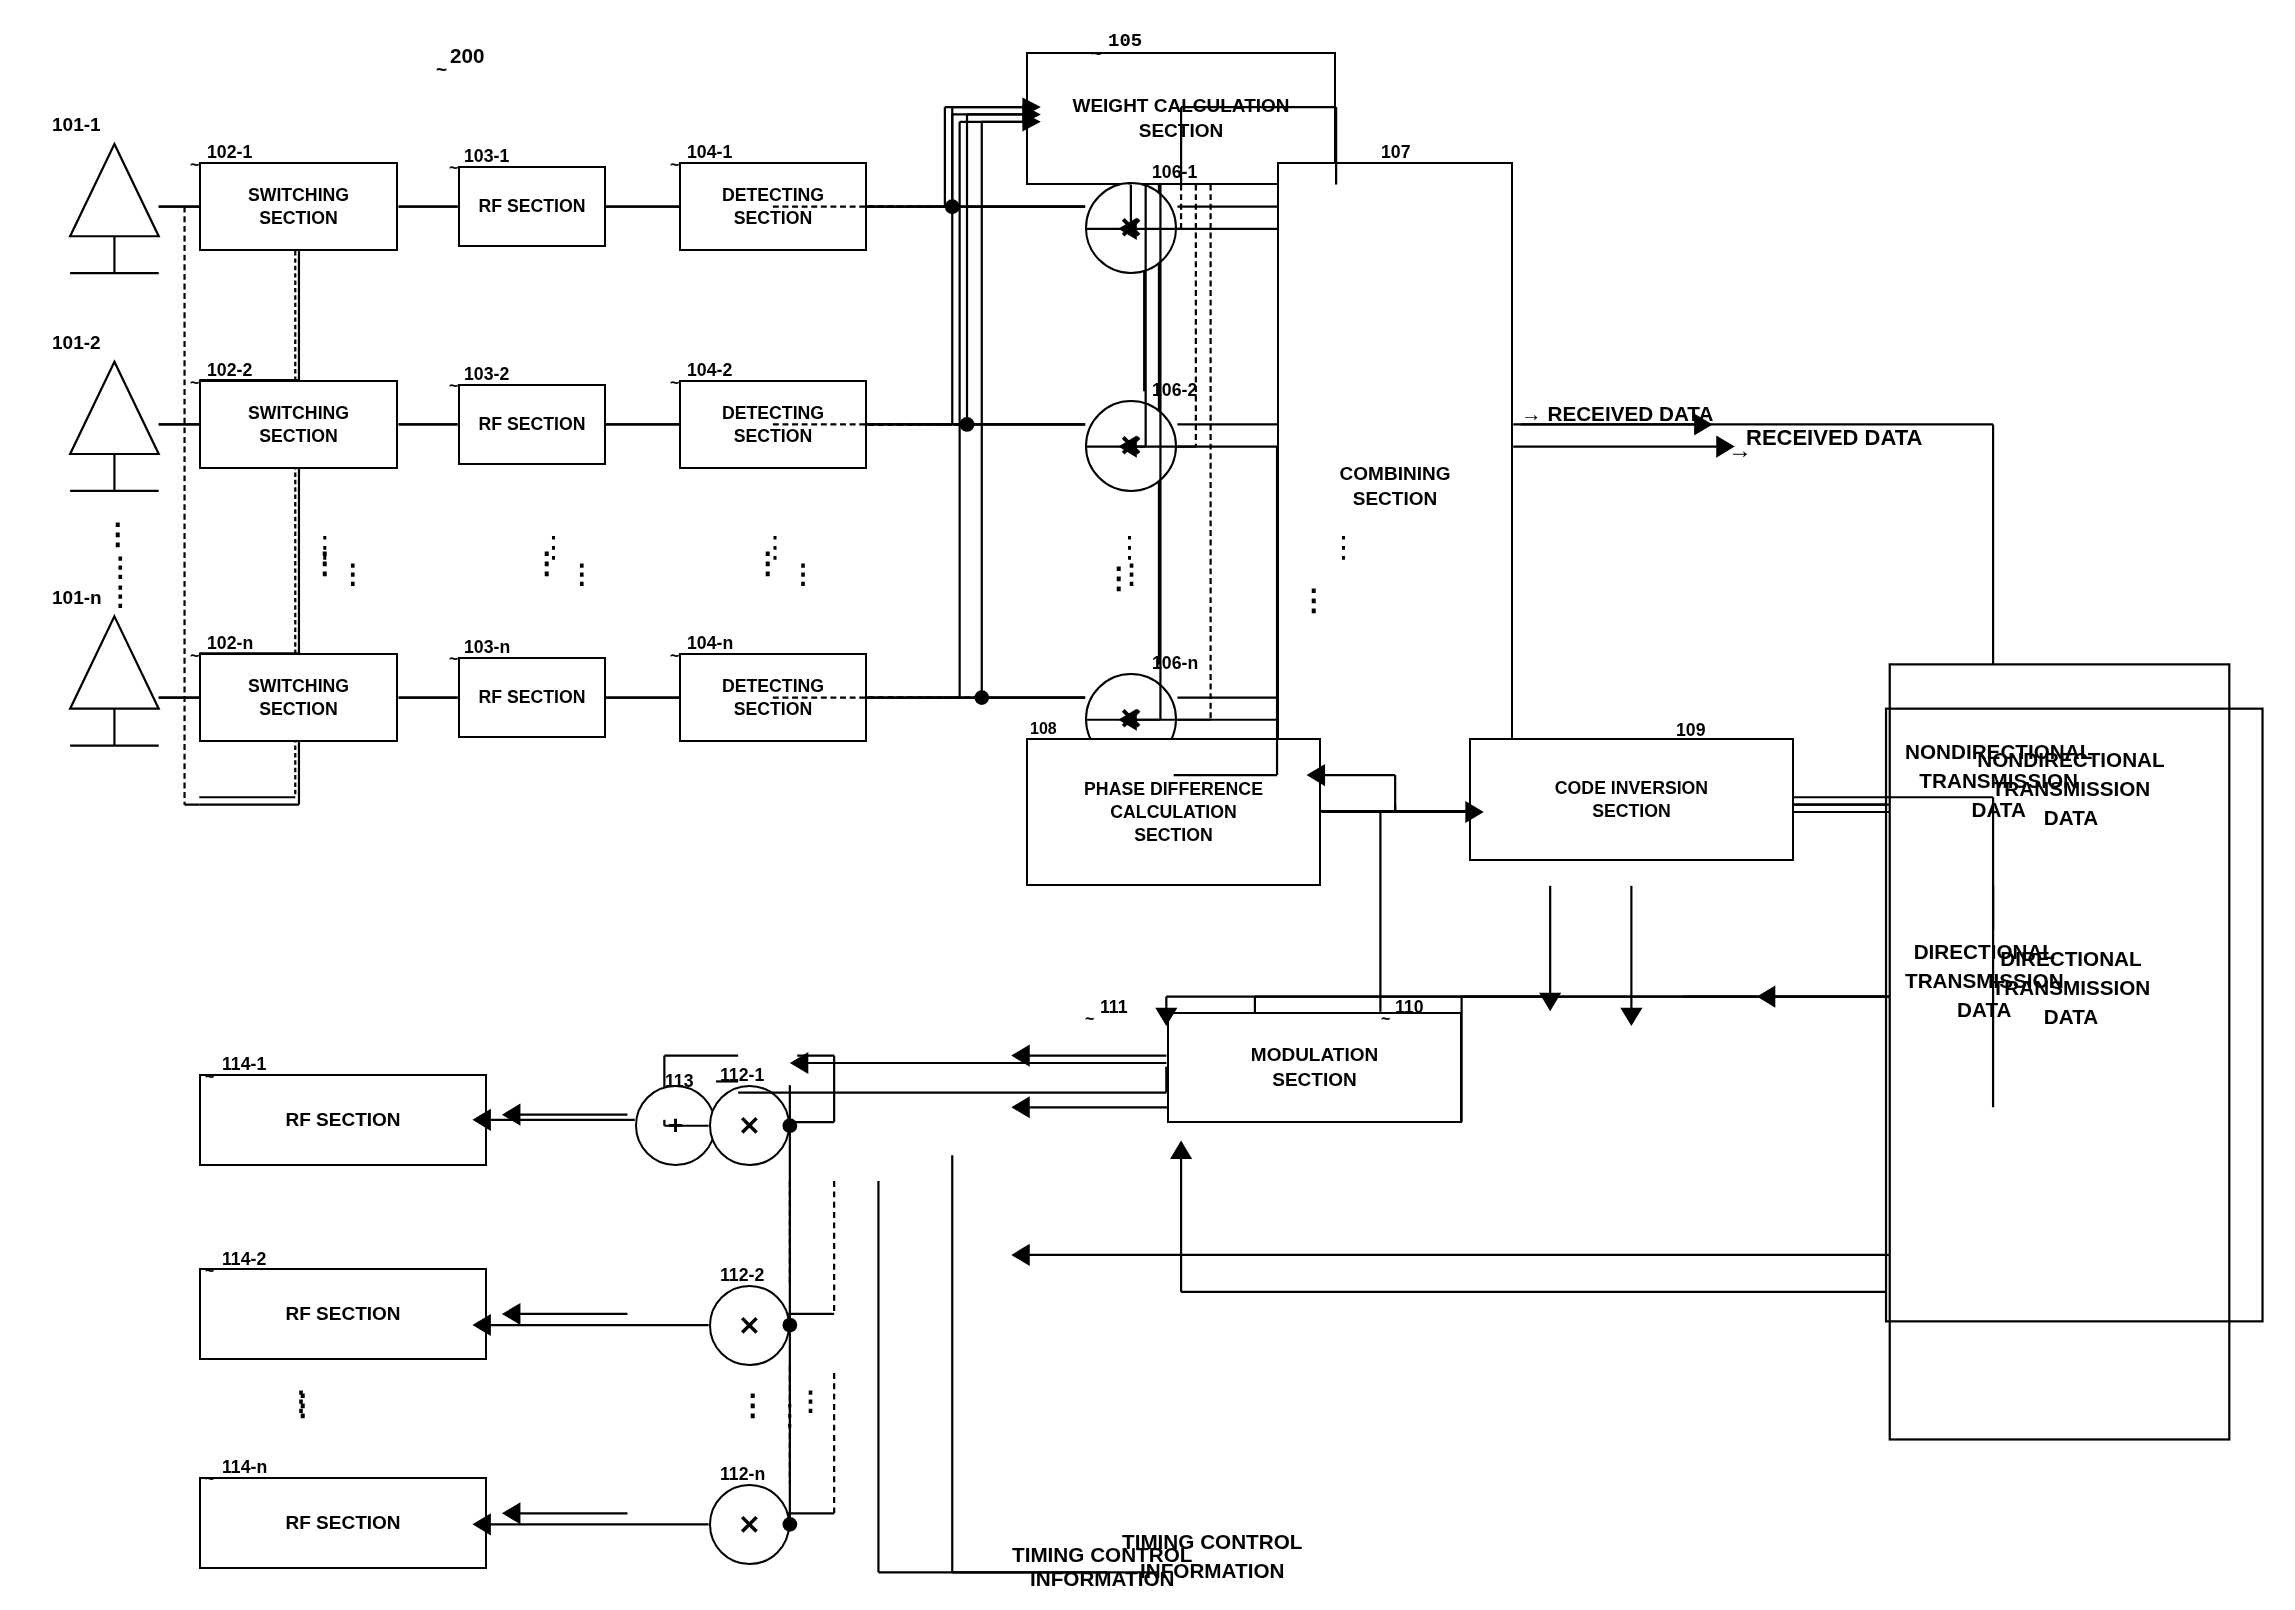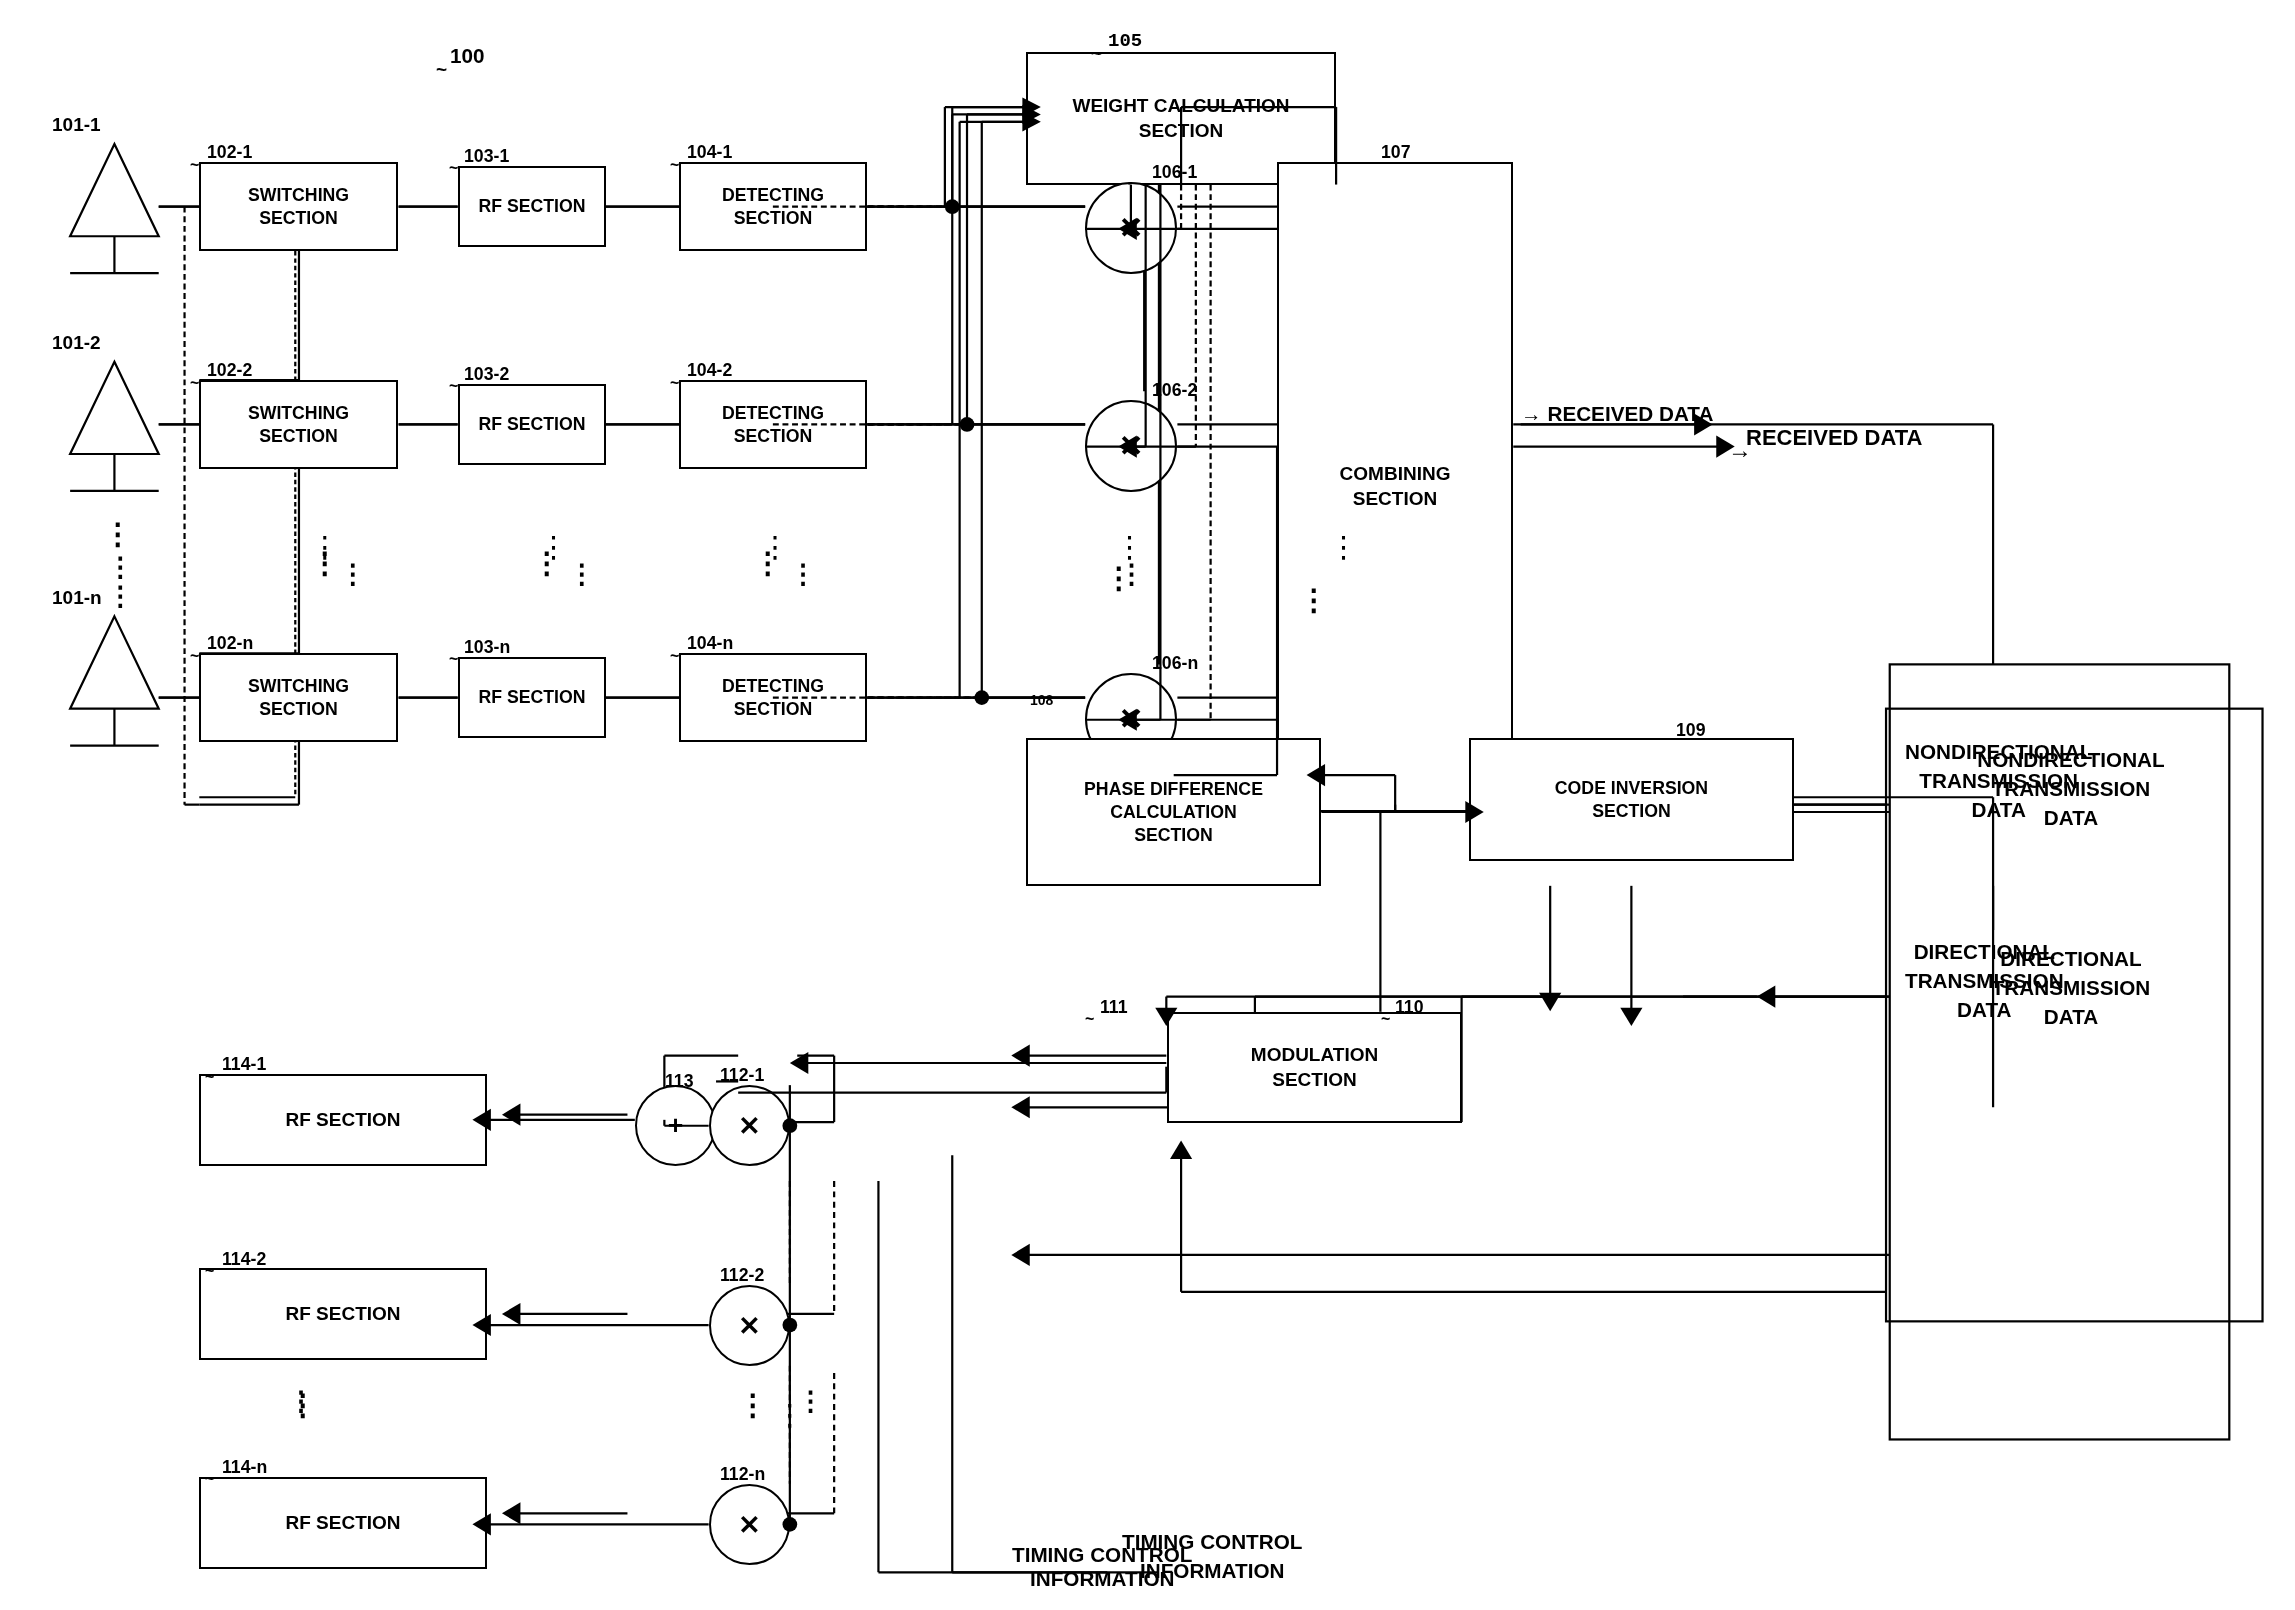--- a/index.html
+++ b/index.html
@@ -198,21 +198,21 @@
     <line x1="2560" y1="1700" x2="1390" y2="1700" stroke="#000" stroke-width="3"></line>
     <polygon points="1395,1685 1370,1700 1395,1715" fill="#000"></polygon>
 
     <line x1="1890" y1="800" x2="1890" y2="1020" stroke="#000" stroke-width="3"></line>
 
     <line x1="400" y1="280" x2="400" y2="1080" stroke="#000" stroke-width="3" stroke-dasharray="6,4"></line>
     <line x1="400" y1="1080" x2="270" y2="1080" stroke="#000" stroke-width="3"></line>
 
   </svg>
 
-  <div class="label" style="left:450px;top:44px;font-size:20.7px;">100</div>
+  <div class="label" style="left:450px;top:44px;font-size:20.7px;">200</div>
   <div class="label" style="left:436px;top:59px;font-size:19px;">~</div>
 
   <div class="block" style="left:1026px;top:52px;width:310px;height:133px;font-size:19px;">
     <span>WEIGHT CALCULATION<br>SECTION</span>
   </div>
   <div class="label" style="left:1108px;top:29.5px;font-size:19px;font-family:Liberation Mono, monospace;">105</div>
   <div class="label" style="left:1091px;top:43px;font-size:19px;">~</div>
 
   <div class="label" style="left:52px;top:114px;font-size:19px;">101-1</div>
 
@@ -274,21 +274,21 @@
   <div class="label" style="left:1104px;top:561px;font-size:29.5px;">⋮</div>
 
   <div class="block" style="left:1277px;top:162px;width:236px;height:650px;font-size:19px;">COMBINING<br>SECTION</div>
   <div class="label" style="left:1381px;top:142px;font-size:17.7px;">107</div>
 
   <div class="label" style="left:1299px;top:583px;font-size:29.5px;">⋮</div>
 
   <div class="label" style="left:1521px;top:402px;font-size:20.7px;font-weight:bold;">→ RECEIVED DATA</div>
 
   <div class="block" style="left:1026px;top:738px;width:295px;height:148px;font-size:17.7px;">PHASE DIFFERENCE<br>CALCULATION<br>SECTION</div>
-  <div class="label" style="left:1030px;top:692px;font-size:14px;text-align:right;">108</div>
+  <div class="label" style="left:1030px;top:720px;font-size:16px;text-align:right;">108</div>
 
   <div class="block" style="left:1469px;top:738px;width:325px;height:123px;font-size:17.7px;">CODE INVERSION<br>SECTION</div>
   <div class="label" style="left:1676px;top:720px;font-size:17.7px;">109</div>
 
   <div class="block" style="left:1167px;top:1012px;width:295px;height:111px;font-size:19px;">MODULATION<br>SECTION</div>
   <div class="label" style="left:1395px;top:997px;font-size:17.7px;">110</div>
   <div class="label" style="left:1381px;top:1010px;font-size:16px;">~</div>
 
   <div class="label" style="left:1100px;top:997px;font-size:17.7px;">111</div>
   <div class="label" style="left:1085px;top:1010px;font-size:16px;">~</div>

